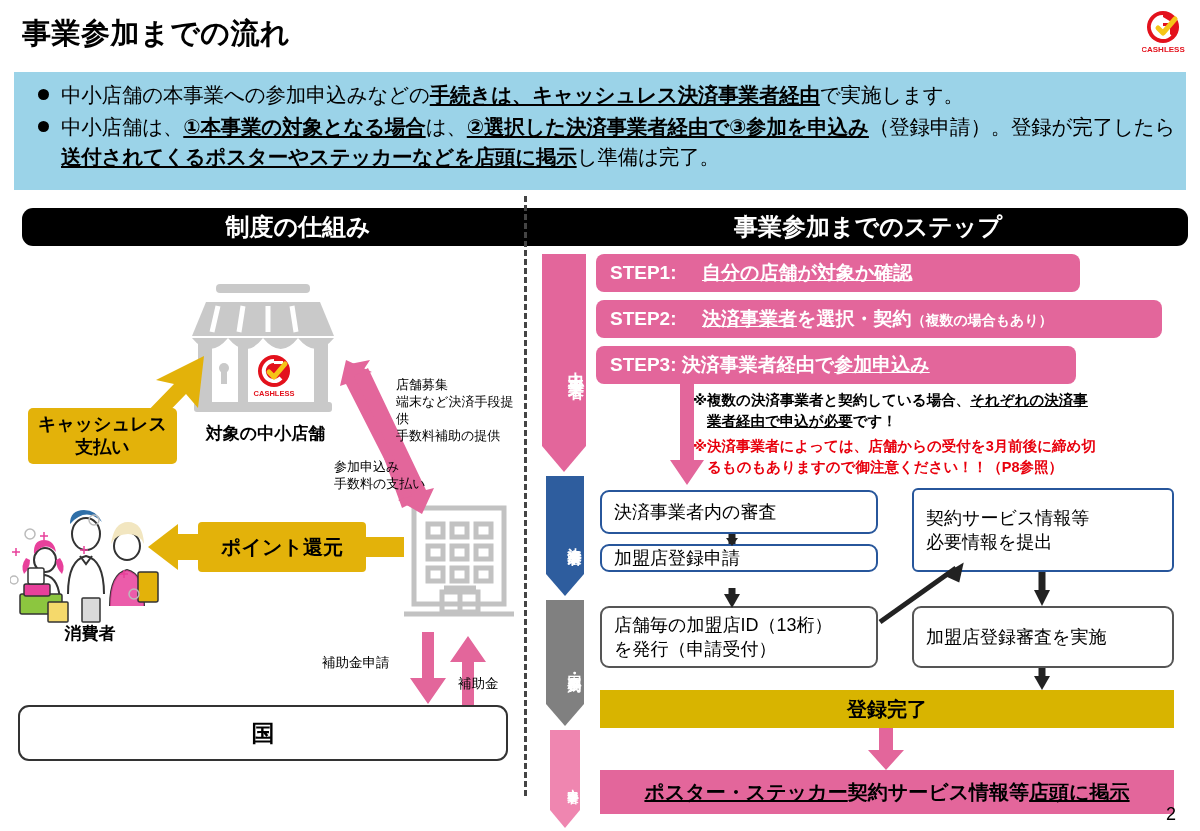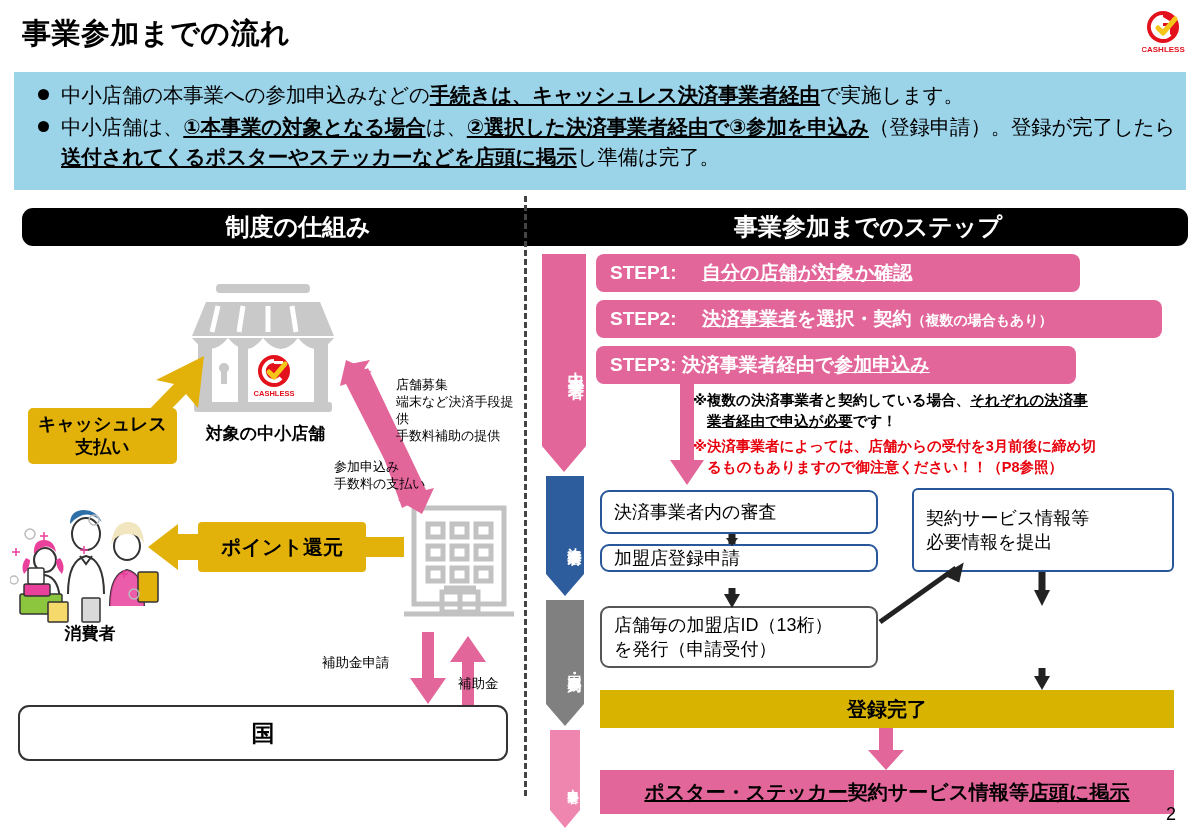--- a/index.html
+++ b/index.html
@@ -432,20 +432,21 @@
       <div>店舗毎の加盟店ID（13桁）</div>
       <div>を発行（申請受付）</div>
     </div>
   </div>
   <div class="fbox fb-blue" id="b4">
     <div>
       <div>契約サービス情報等</div>
       <div>必要情報を提出</div>
     </div>
   </div>
+  <div class="fbox fb-gray" id="b5">加盟店登録審査を実施</div>
 
   <svg class="k-arrow" style="left:0;top:0;width:664px;height:580px">
 
     <path d="M196 284 L196 288 M196 284 L196 294" stroke="#222" stroke-width="7" fill="none"></path>
     <path d="M190 288 L202 288 L196 296 Z" fill="#222"></path>
 
     <path d="M196 338 L196 346" stroke="#222" stroke-width="7" fill="none"></path>
     <path d="M188 344 L204 344 L196 358 Z" fill="#222"></path>
 
     <path d="M344 372 L420 318" stroke="#222" stroke-width="5" fill="none"></path>

